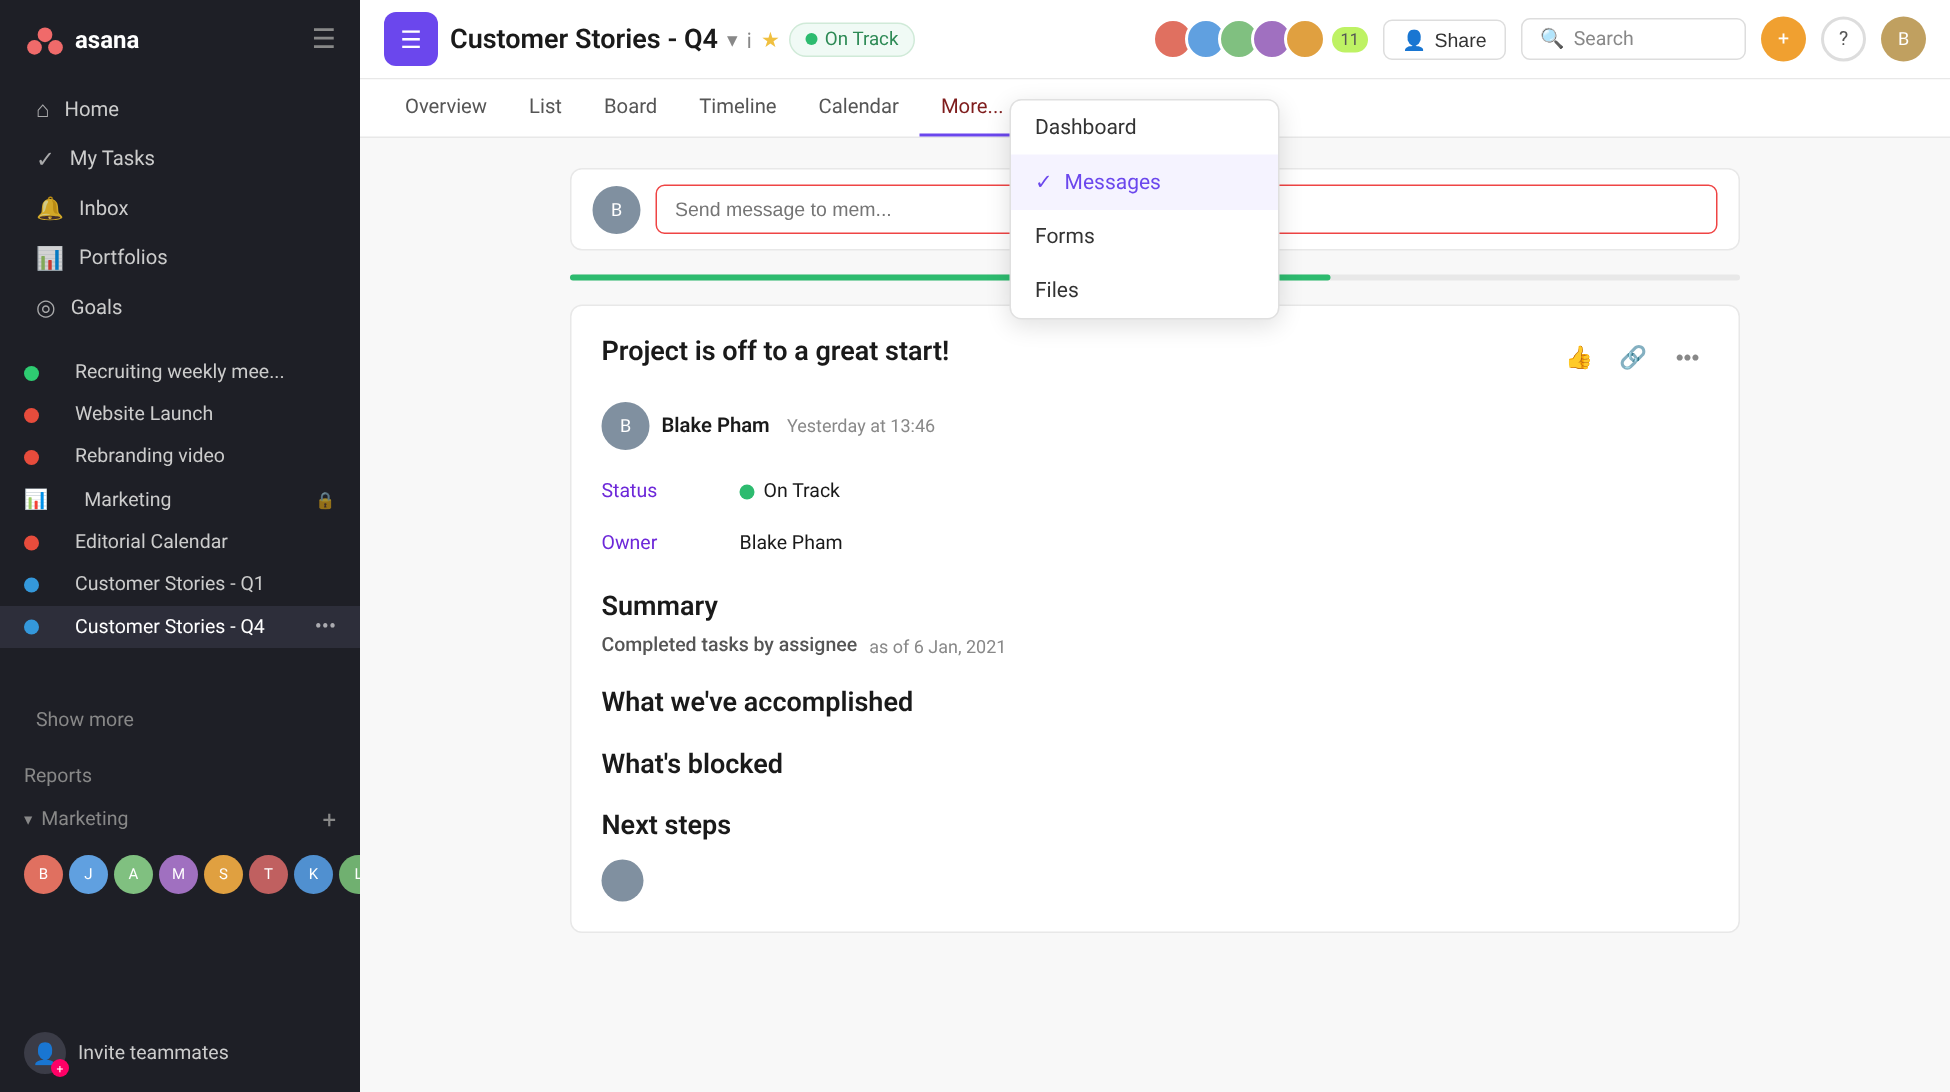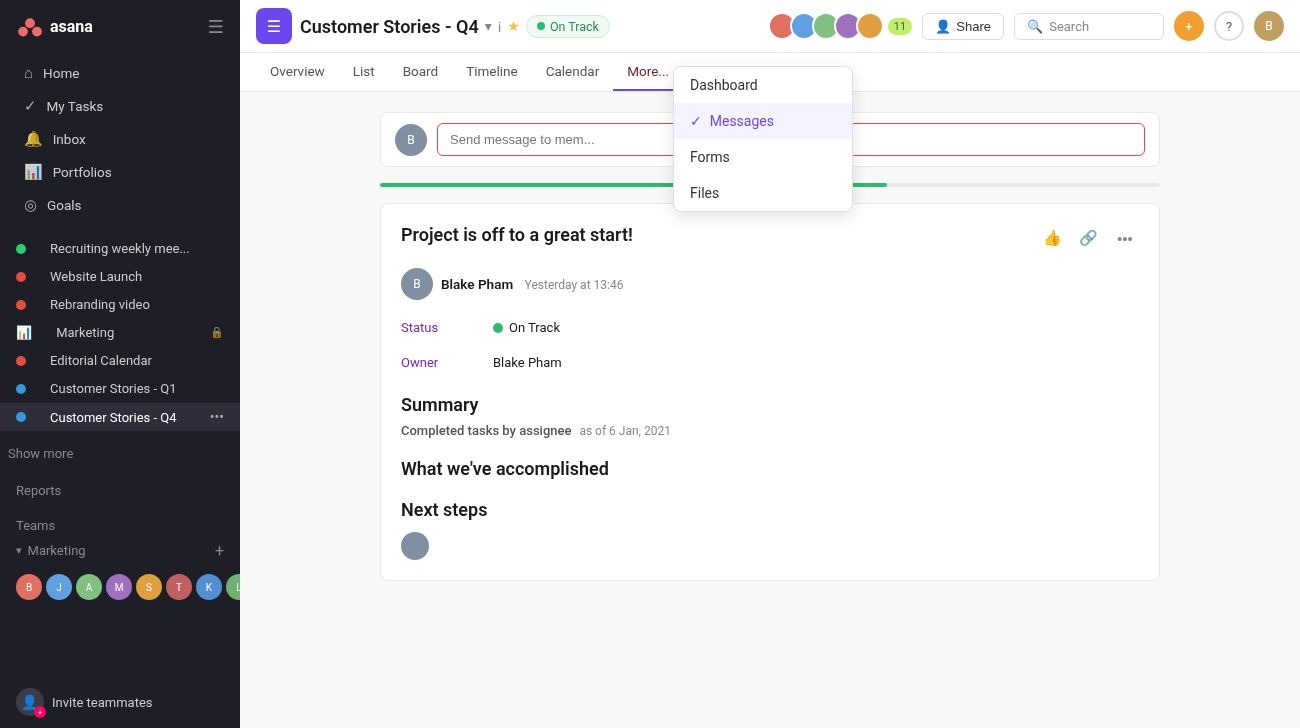--- a/index.html
+++ b/index.html
@@ -68,24 +68,25 @@
       width: 10px;
       height: 10px;
       border-radius: 50%;
       flex-shrink: 0;
     }
     .project-name { flex: 1; white-space: nowrap; overflow: hidden; text-overflow: ellipsis; }
     .project-lock { font-size: 11px; opacity: 0.6; }
     .project-more { font-size: 14px; opacity: 0.6; }
 
     .show-more-link {
-      padding: 6px 8px;
+      padding: 6px 24px;
       color: #888;
       font-size: 13px;
       cursor: pointer;
+      margin-top: 26px;
     }
 
     .reports-section {
       padding: 16px 16px 8px;
       color: #888;
       font-size: 13px;
       cursor: pointer;
     }
 
     .teams-section { padding: 4px 0; }
@@ -581,23 +582,20 @@
 
   <div class="show-more-link">
     <span>Show more</span>
   </div>
 
   <div class="reports-section">
     <span>Reports</span>
   </div>
 
   <div class="teams-section">
-    <div class="teams-header">
-      <span>Teams</span>
-    </div>
     <div class="teams-header" style="padding-top:0;">
       <span style="font-size:11px; color:#888;">▾</span>
       <span class="team-name">Marketing</span>
       <span class="add-btn">+</span>
     </div>
     <div class="team-avatars">
       <div class="team-avatar" style="background:#e07060;">B</div>
       <div class="team-avatar" style="background:#60a0e0;">J</div>
       <div class="team-avatar" style="background:#80c080;">A</div>
       <div class="team-avatar" style="background:#a070c0;">M</div>
@@ -738,20 +736,21 @@
 
         <div class="section-heading">Summary</div>
 
         <div style="display:flex; align-items:center; gap:8px; margin-bottom:8px;">
           <span style="font-size:13px; color:#555; font-weight:500;">Completed tasks by assignee</span>
           <span style="font-size:12px; color:#888;">as of 6 Jan, 2021</span>
         </div>
 
 
         <div class="section-heading">What we've accomplished</div>
+        <div class="section-heading">What's blocked</div>
         <div class="section-heading">Next steps</div>
 
         <div style="display:flex; gap:10px; align-items:center; margin-top:12px;">
           <div class="bottom-avatar" style="background:#8090a0;"></div>
         </div>
       </div>
 
     </div>
   </div>
 </div>

